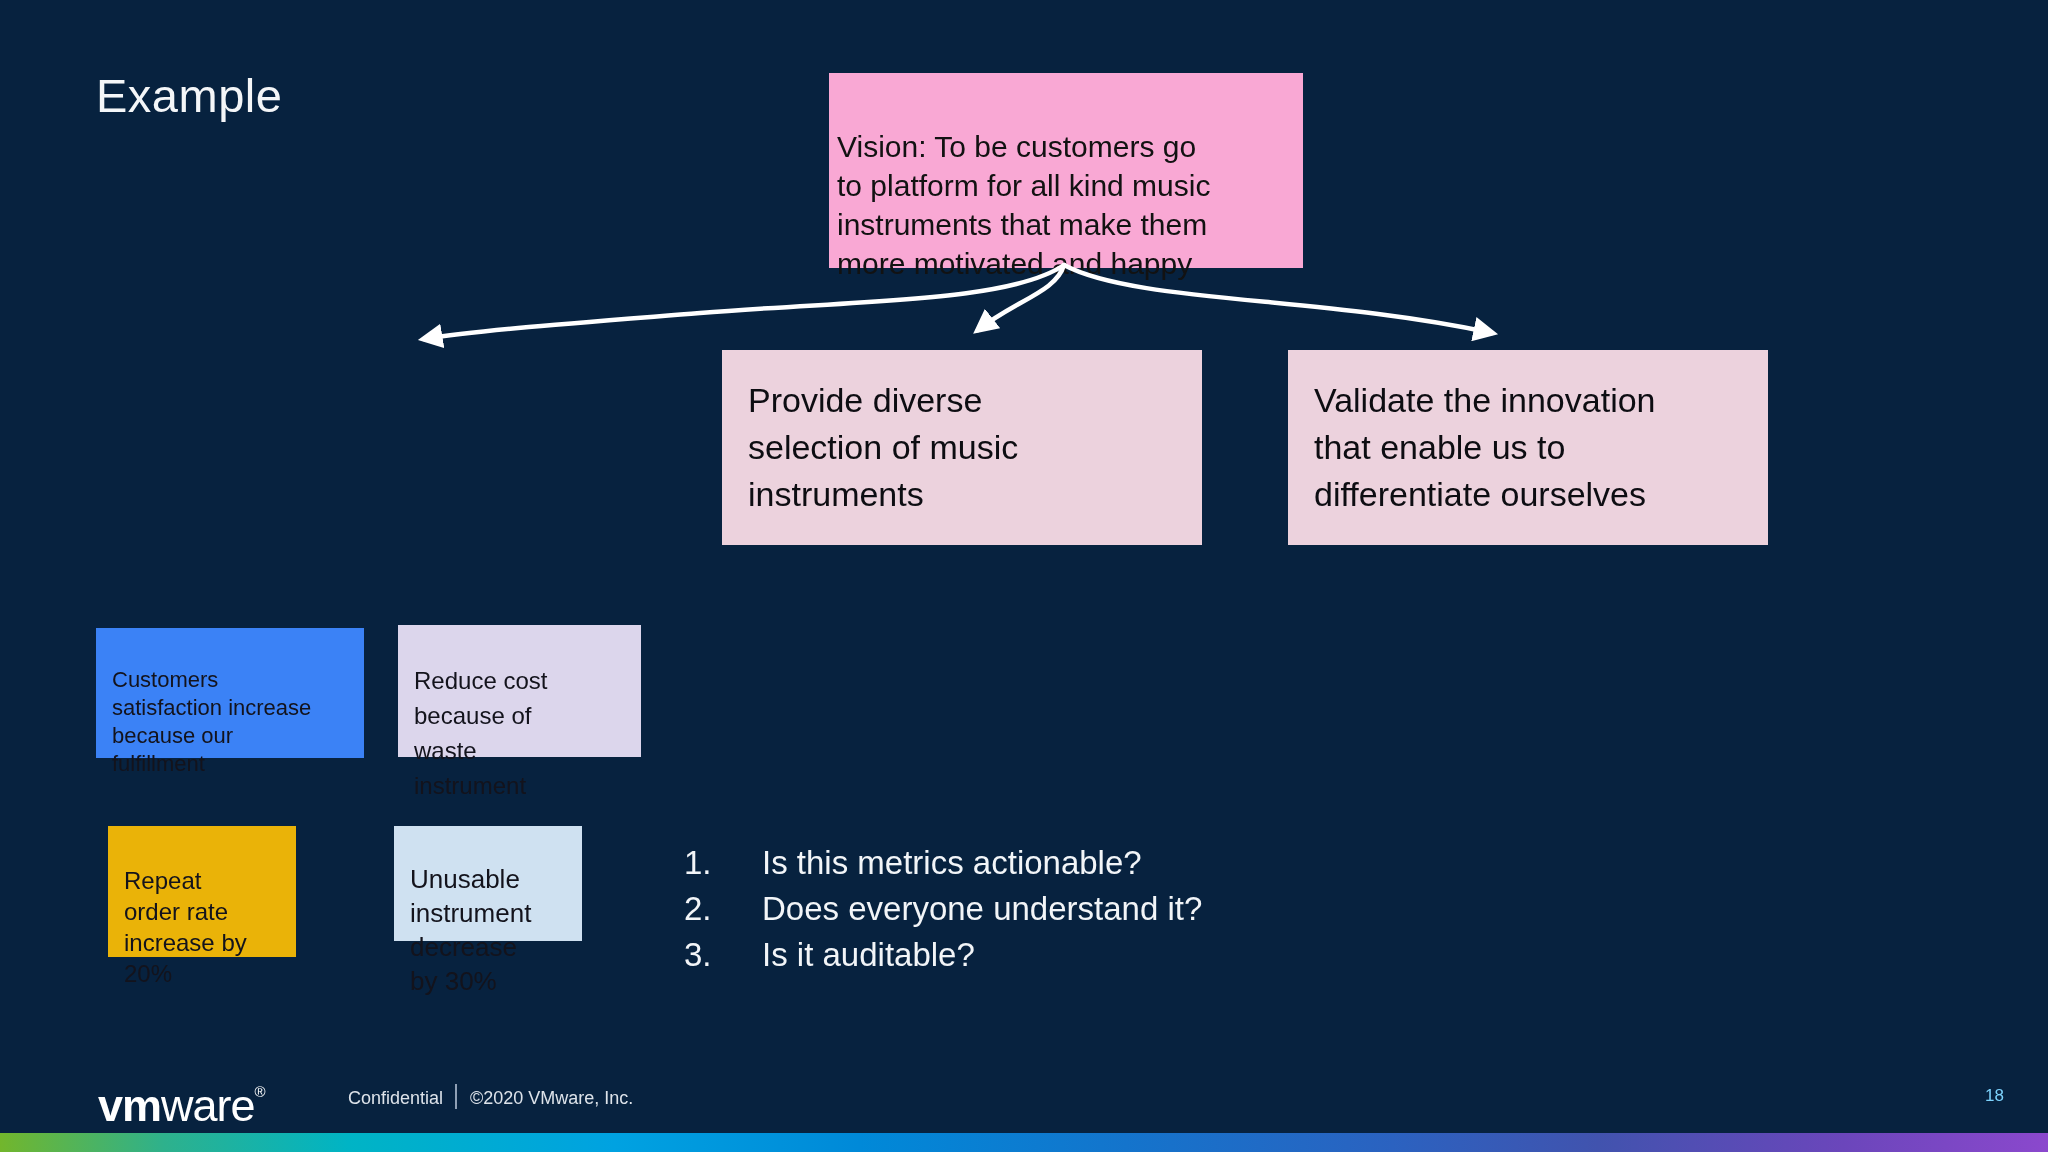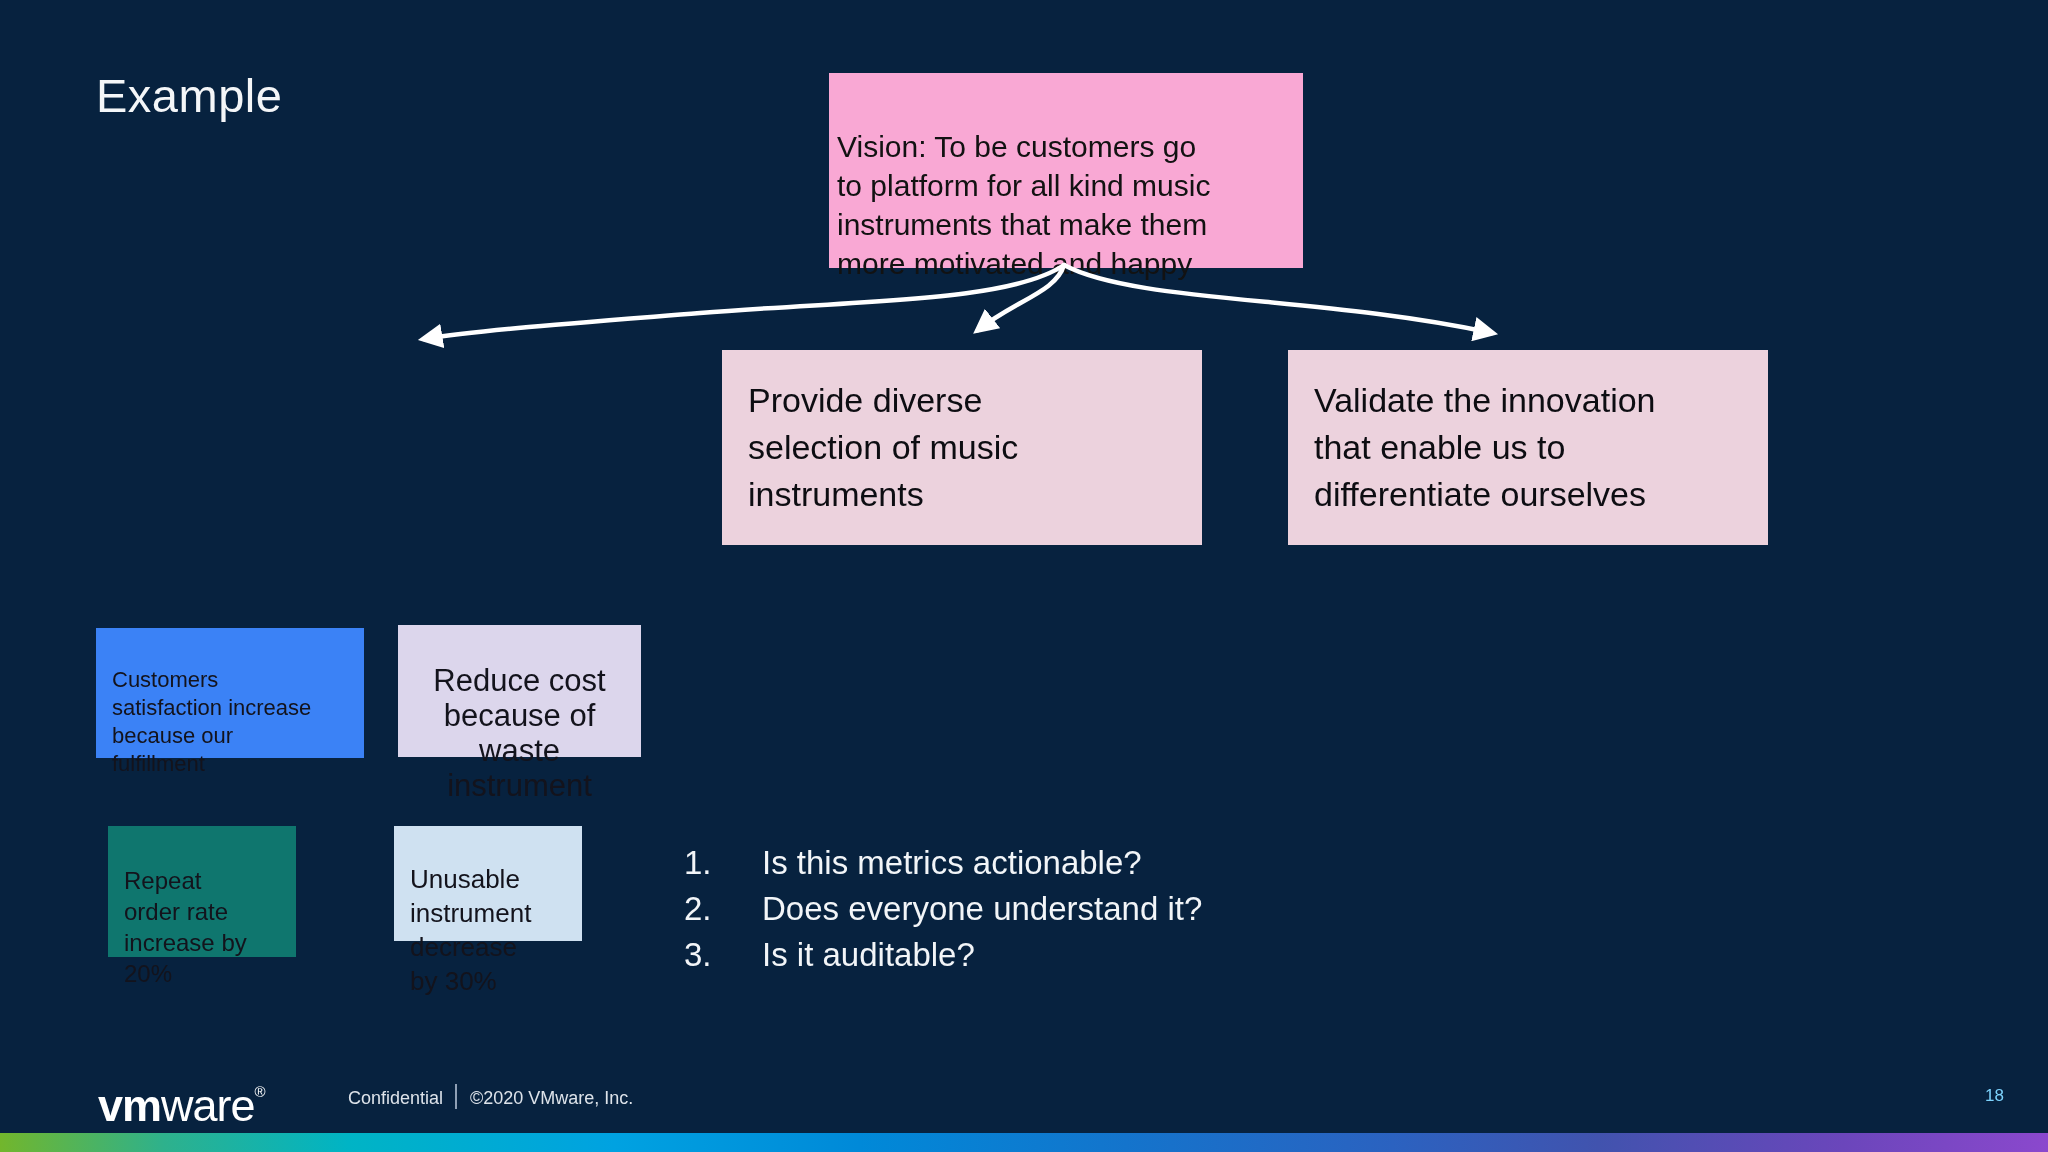--- a/index.html
+++ b/index.html
@@ -59,27 +59,26 @@
   }
   .outcome-1 {
     left: 96px; top: 628px; width: 268px; height: 130px;
     background: #3b82f6;
     font-size: 22px; line-height: 28px;
     padding: 10px 16px;
   }
   .outcome-2 {
     left: 398px; top: 625px; width: 243px; height: 132px;
     background: #dcd6ec;
-    font-size: 31px; line-height: 35px;
+    font-size: 24px; line-height: 35px;
     padding: 3px 16px;
-    text-align: center;
   }
   .metric-1 {
     left: 108px; top: 826px; width: 188px; height: 131px;
-    background: #0f766e;
+    background: #eab308;
     font-size: 24px; line-height: 31px;
     padding: 8px 16px;
   }
   .metric-2 {
     left: 394px; top: 826px; width: 188px; height: 115px;
     background: #cfe1f1;
     font-size: 26px; line-height: 34px;
     padding: 2px 16px;
   }
 

